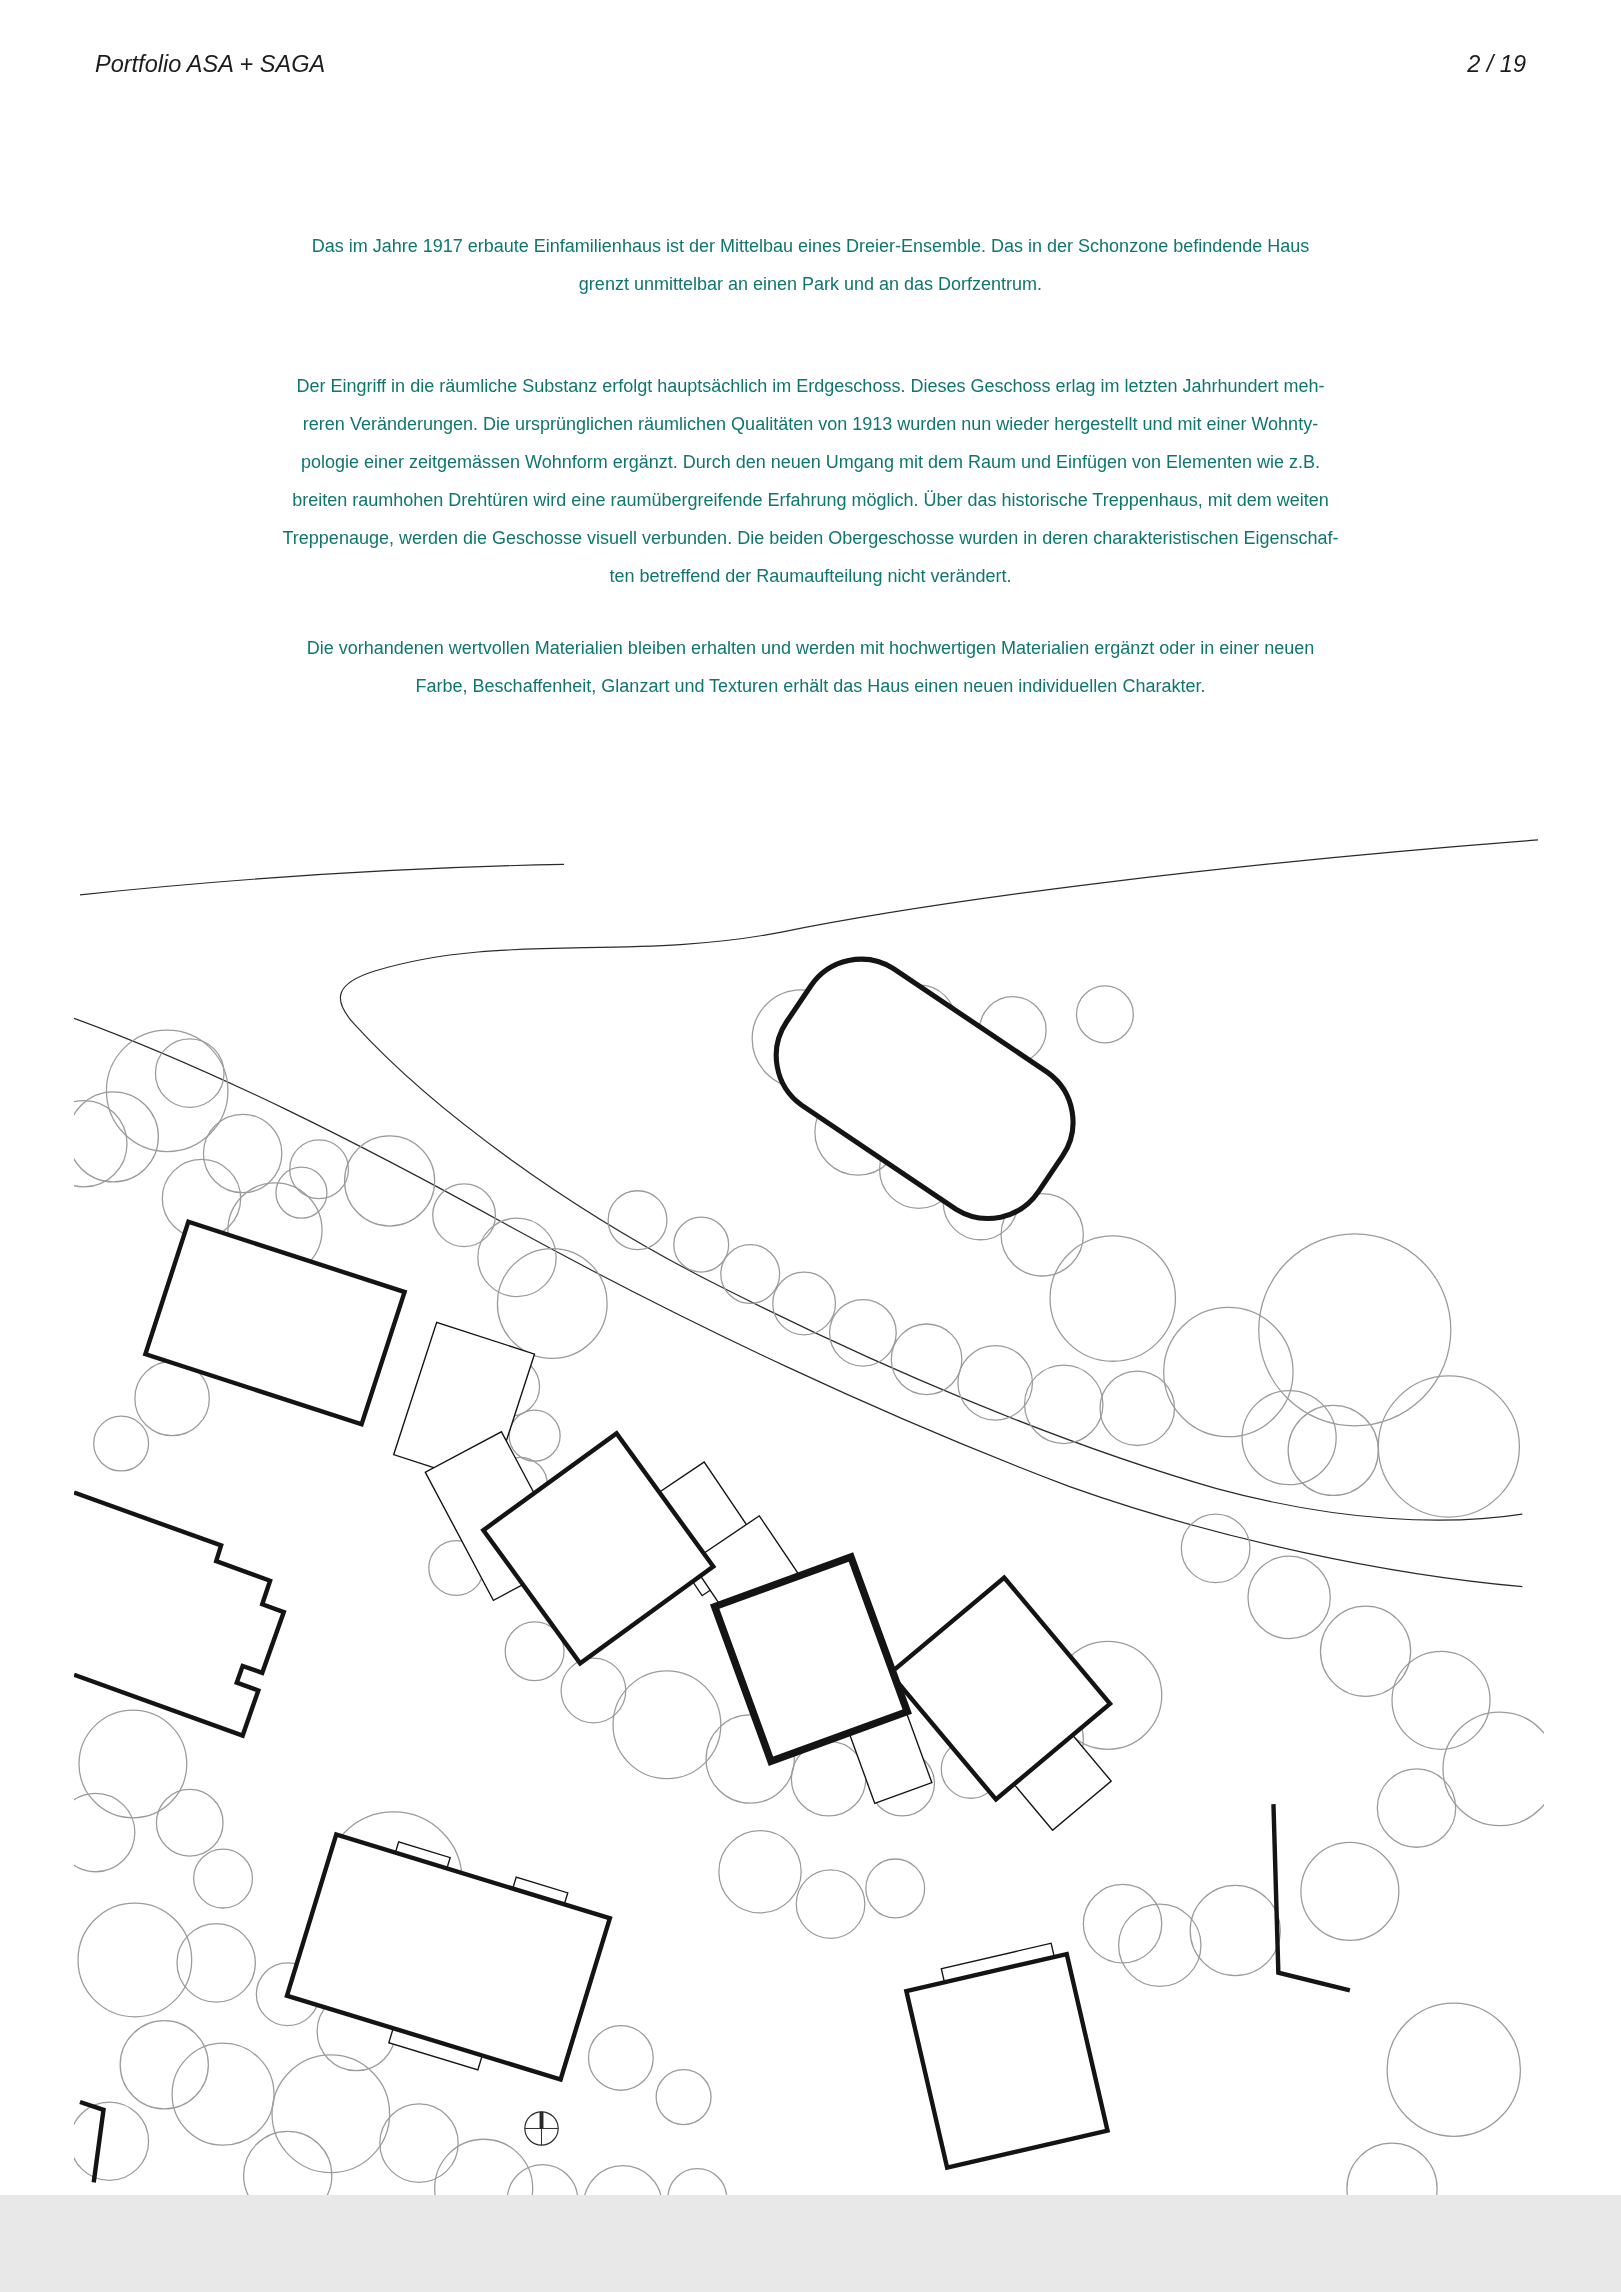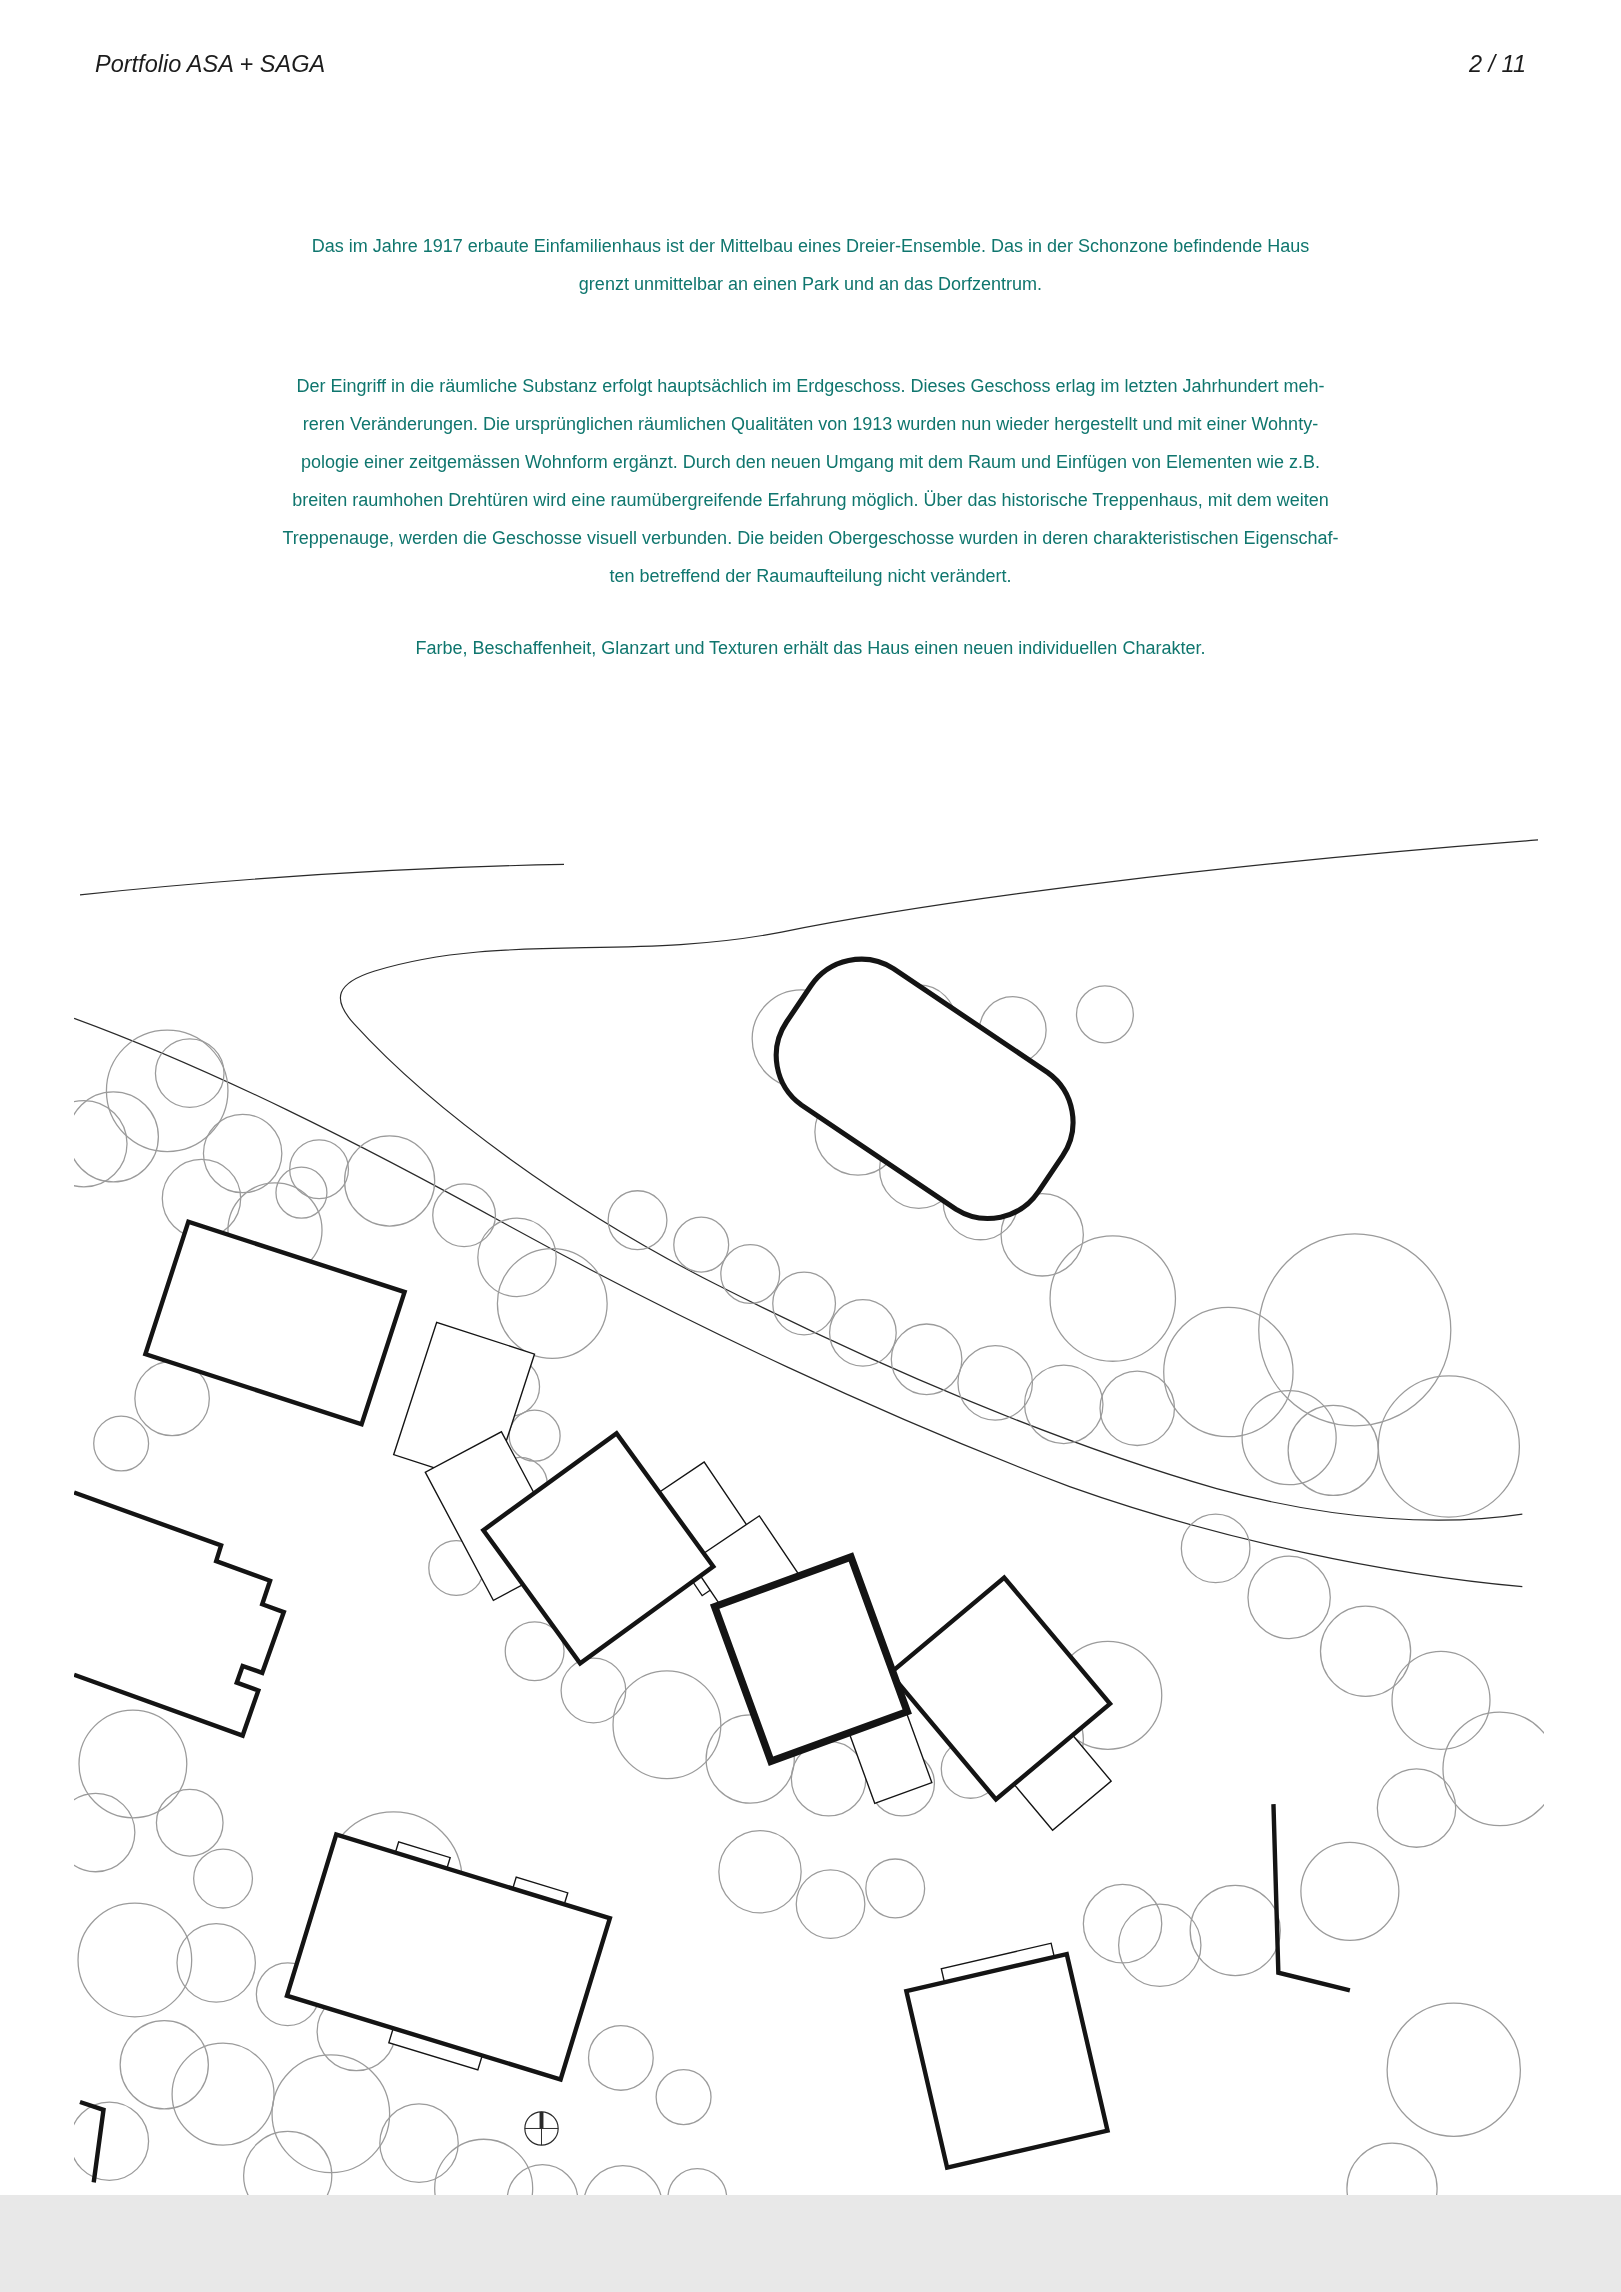--- a/index.html
+++ b/index.html
@@ -30,36 +30,37 @@
   }
   .caption .t{font-weight:bold;}
 </style>
 </head>
 <body>
 
 <div class="page">
 
   <header class="pagehead">
     <span>Portfolio ASA + SAGA</span>
-    <span>2 / 11</span>
+    <span>2 / 19</span>
   </header>
 
   <div class="para" id="para1">
       <div>Das im Jahre 1917 erbaute Einfamilienhaus ist der Mittelbau eines Dreier-Ensemble. Das in der Schonzone befindende Haus</div>
       <div>grenzt unmittelbar an einen Park und an das Dorfzentrum.</div>
     </div>
   <div class="para" id="para2">
       <div>Der Eingriff in die räumliche Substanz erfolgt hauptsächlich im Erdgeschoss. Dieses Geschoss erlag im letzten Jahrhundert meh-</div>
       <div>reren Veränderungen. Die ursprünglichen räumlichen Qualitäten von 1913 wurden nun wieder hergestellt und mit einer Wohnty-</div>
       <div>pologie einer zeitgemässen Wohnform ergänzt. Durch den neuen Umgang mit dem Raum und Einfügen von Elementen wie z.B.</div>
       <div>breiten raumhohen Drehtüren wird eine raumübergreifende Erfahrung möglich. Über das historische Treppenhaus, mit dem weiten</div>
       <div>Treppenauge, werden die Geschosse visuell verbunden. Die beiden Obergeschosse wurden in deren charakteristischen Eigenschaf-</div>
       <div>ten betreffend der Raumaufteilung nicht verändert.</div>
     </div>
   <div class="para" id="para3">
+      <div>Die vorhandenen wertvollen Materialien bleiben erhalten und werden mit hochwertigen Materialien ergänzt oder in einer neuen</div>
       <div>Farbe, Beschaffenheit, Glanzart und Texturen erhält das Haus einen neuen individuellen Charakter.</div>
     </div>
 
   <div class="plan">
     <svg xmlns="http://www.w3.org/2000/svg" viewBox="0 0 1500 1390">
         <path d="M 6 58 C 160 42 330 30 500 27" fill="none" stroke="#2a2a2a" stroke-width="1.2"></path>
         <path d="M 1494 2 C 1180 26 890 62 722 96 C 568 126 436 96 306 136 C 268 148 262 164 286 190 C 366 278 506 380 656 456 C 826 542 1006 618 1166 664 C 1292 698 1400 702 1478 690" fill="none" stroke="#2a2a2a" stroke-width="1.2"></path>
         <path d="M 0 184 C 142 236 292 312 444 396 C 626 496 826 590 1016 662 C 1168 716 1342 752 1478 764" fill="none" stroke="#2a2a2a" stroke-width="1.2"></path>
         <circle cx="95" cy="258" r="62" fill="none" stroke="#9b9b9b" stroke-width="1.3"></circle>
         <circle cx="40" cy="305" r="46" fill="none" stroke="#9b9b9b" stroke-width="1.3"></circle>

